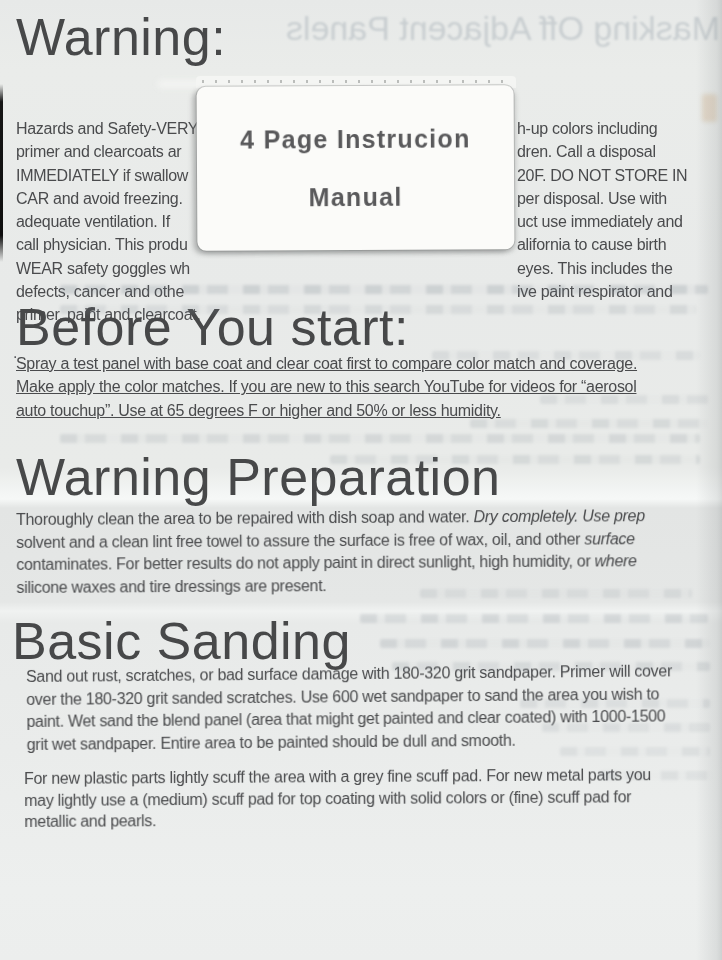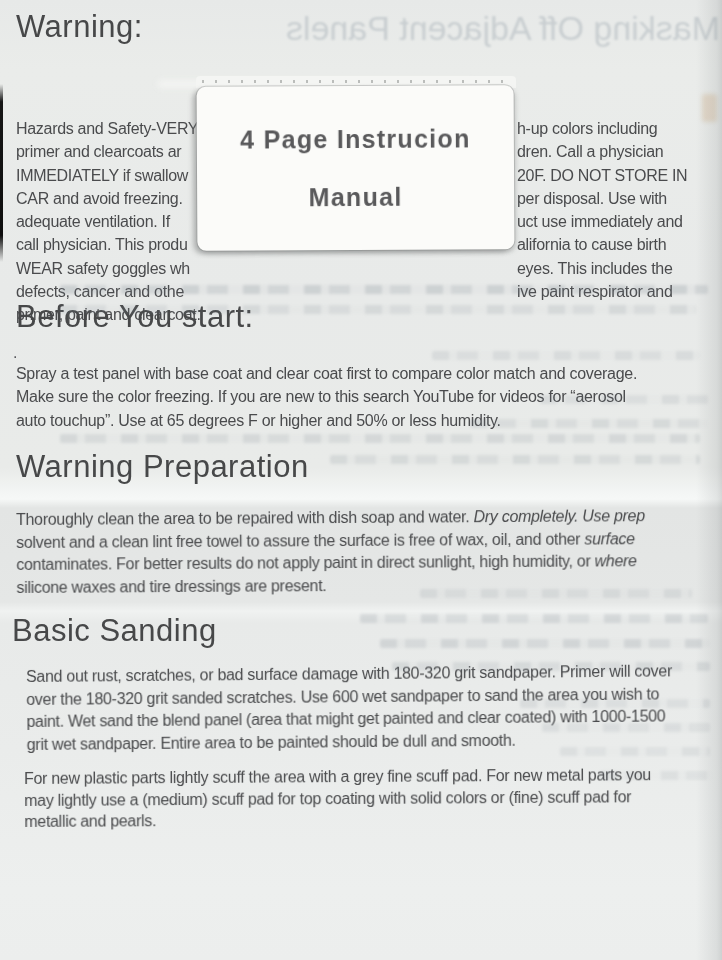--- a/index.html
+++ b/index.html
@@ -17,21 +17,21 @@
       #f3f5f4 492px, #f6f8f7 499px, #e3e5e4 508px, #e4e6e5 555px, #e5e7e6 602px,
       #f0f2f1 611px, #e8eae9 623px, #eaeceb 750px, #edefee 890px, #eceeed 960px);
   }
   .page::after{ 
     content:""; position:absolute; top:0; right:0; width:26px; height:100%;
     background:linear-gradient(90deg, rgba(120,126,126,0) 0%, rgba(110,116,118,.14) 80%, rgba(100,106,108,.22) 100%);
     pointer-events:none;
   }
   .heading{
     position:absolute; left:16px;
-    font-size:31px; line-height:1; font-weight:400; letter-spacing:.5px;
+    font-size:52px; line-height:1; font-weight:400; letter-spacing:.5px;
     color:var(--head); filter:blur(.3px); white-space:nowrap;
   }
   .body-text{
     position:absolute; left:16px;
     font-size:16px; letter-spacing:-.3px; color:var(--ink);
     filter:blur(.2px); white-space:nowrap;
   }
   .w-row{position:relative; height:23.3px;}
   .w-right{position:absolute; left:501px; top:0;}
   .stray-dot{position:absolute; left:13px; top:344px; font-size:16px; color:#55565a;}
@@ -90,43 +90,43 @@
 
   <div class="bleed-heading">Masking Off Adjacent Panels</div>
 
   <div class="edge-strip"></div>
   <div class="tan-mark"></div>
 
   <div class="heading" style="top:11px;">Warning:</div>
 
   <div class="body-text" style="top:86px; width:700px;margin-top:34px;">
     <div class="w-row"><span>Hazards and Safety-VERY</span><span class="w-right">h-up colors including</span></div>
-    <div class="w-row"><span>primer and clearcoats ar</span><span class="w-right">dren. Call a physician</span></div>
+    <div class="w-row"><span>primer and clearcoats ar</span><span class="w-right">dren. Call a disposal</span></div>
     <div class="w-row"><span>IMMEDIATELY if swallow</span><span class="w-right">20F. DO NOT STORE IN</span></div>
     <div class="w-row"><span>CAR and avoid freezing.</span><span class="w-right">per disposal. Use with</span></div>
     <div class="w-row"><span>adequate ventilation. If</span><span class="w-right">uct use immediately and</span></div>
     <div class="w-row"><span>call physician. This produ</span><span class="w-right">alifornia to cause birth</span></div>
     <div class="w-row"><span>WEAR safety goggles wh</span><span class="w-right">eyes. This includes the</span></div>
     <div class="w-row"><span>defects, cancer and othe</span><span class="w-right">ive paint respirator and</span></div>
     <div class="w-row"><span>primer, paint and clearcoat.</span></div>
   </div>
 
   <div class="perf-strip">
       <div class="perf-dots"></div>
     </div>
   <div class="sticker">
     <div class="sticker-line">4 Page Instrucion</div>
     <div class="sticker-line">Manual</div>
   </div>
 
   <div class="heading" style="top:301px;">Before You start:</div>
   <div class="stray-dot">.</div>
-  <div class="body-text" style="top:362px; line-height:23.3px;">
+  <div class="body-text" style="top:352px; line-height:23.3px;text-decoration:underline;">
     <div>Spray a test panel with base coat and clear coat first to compare color match and coverage.</div>
-    <div>Make sure the color freezing.  If you are new to this search YouTube for videos for “aerosol</div>
+    <div>Make apply the color matches.  If you are new to this search YouTube for videos for “aerosol</div>
     <div>auto touchup”.  Use at 65 degrees F or higher and 50% or less humidity.</div>
   </div>
 
   <div class="heading" style="top:451px;">Warning Preparation</div>
   <div class="body-text tilt-b" style="top:509px; line-height:22.6px;">
     <div><span>Thoroughly clean the area to be repaired with dish soap and water.  </span><span class="it">Dry completely. Use prep</span></div>
     <div><span>solvent and a clean lint free towel to assure the surface is free of wax, oil, and other </span><span class="it">surface</span></div>
     <div><span>contaminates. For better results do not apply paint in direct sunlight, high humidity, or </span><span class="it">where</span></div>
     <div><span>silicone waxes and tire dressings are present.</span></div>
   </div>

